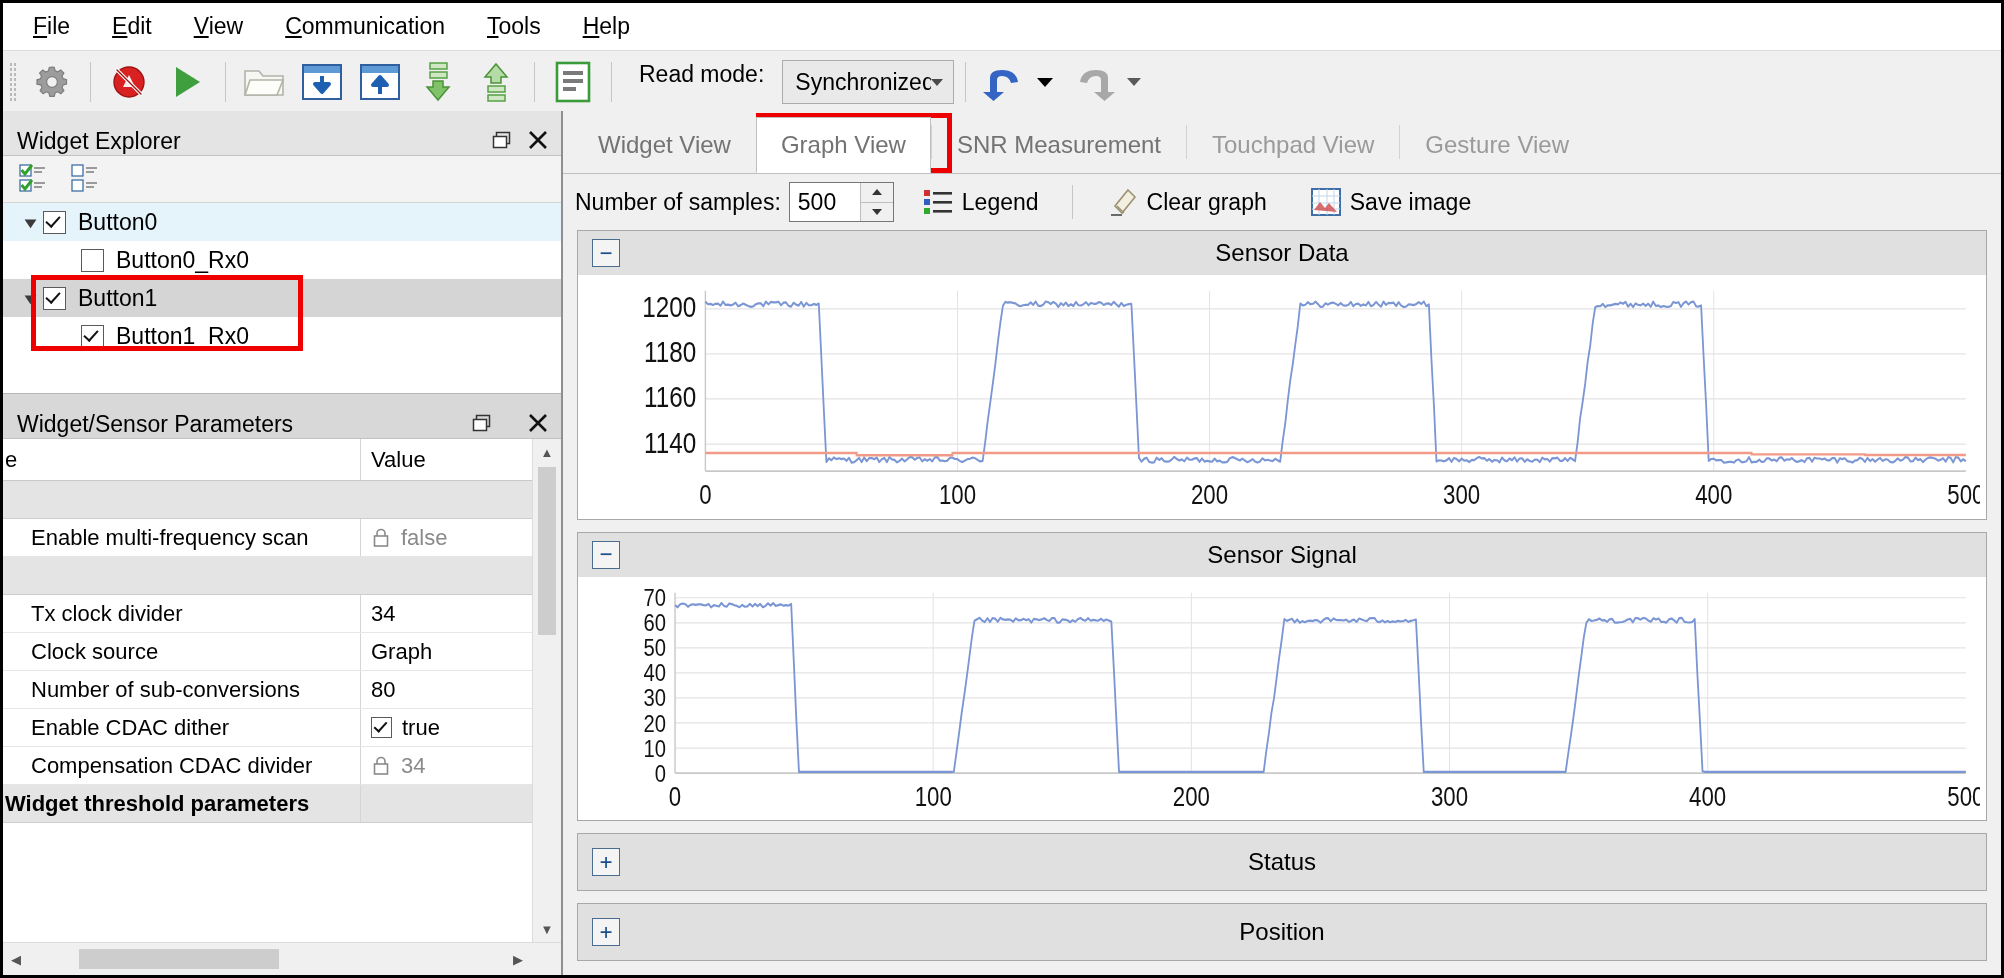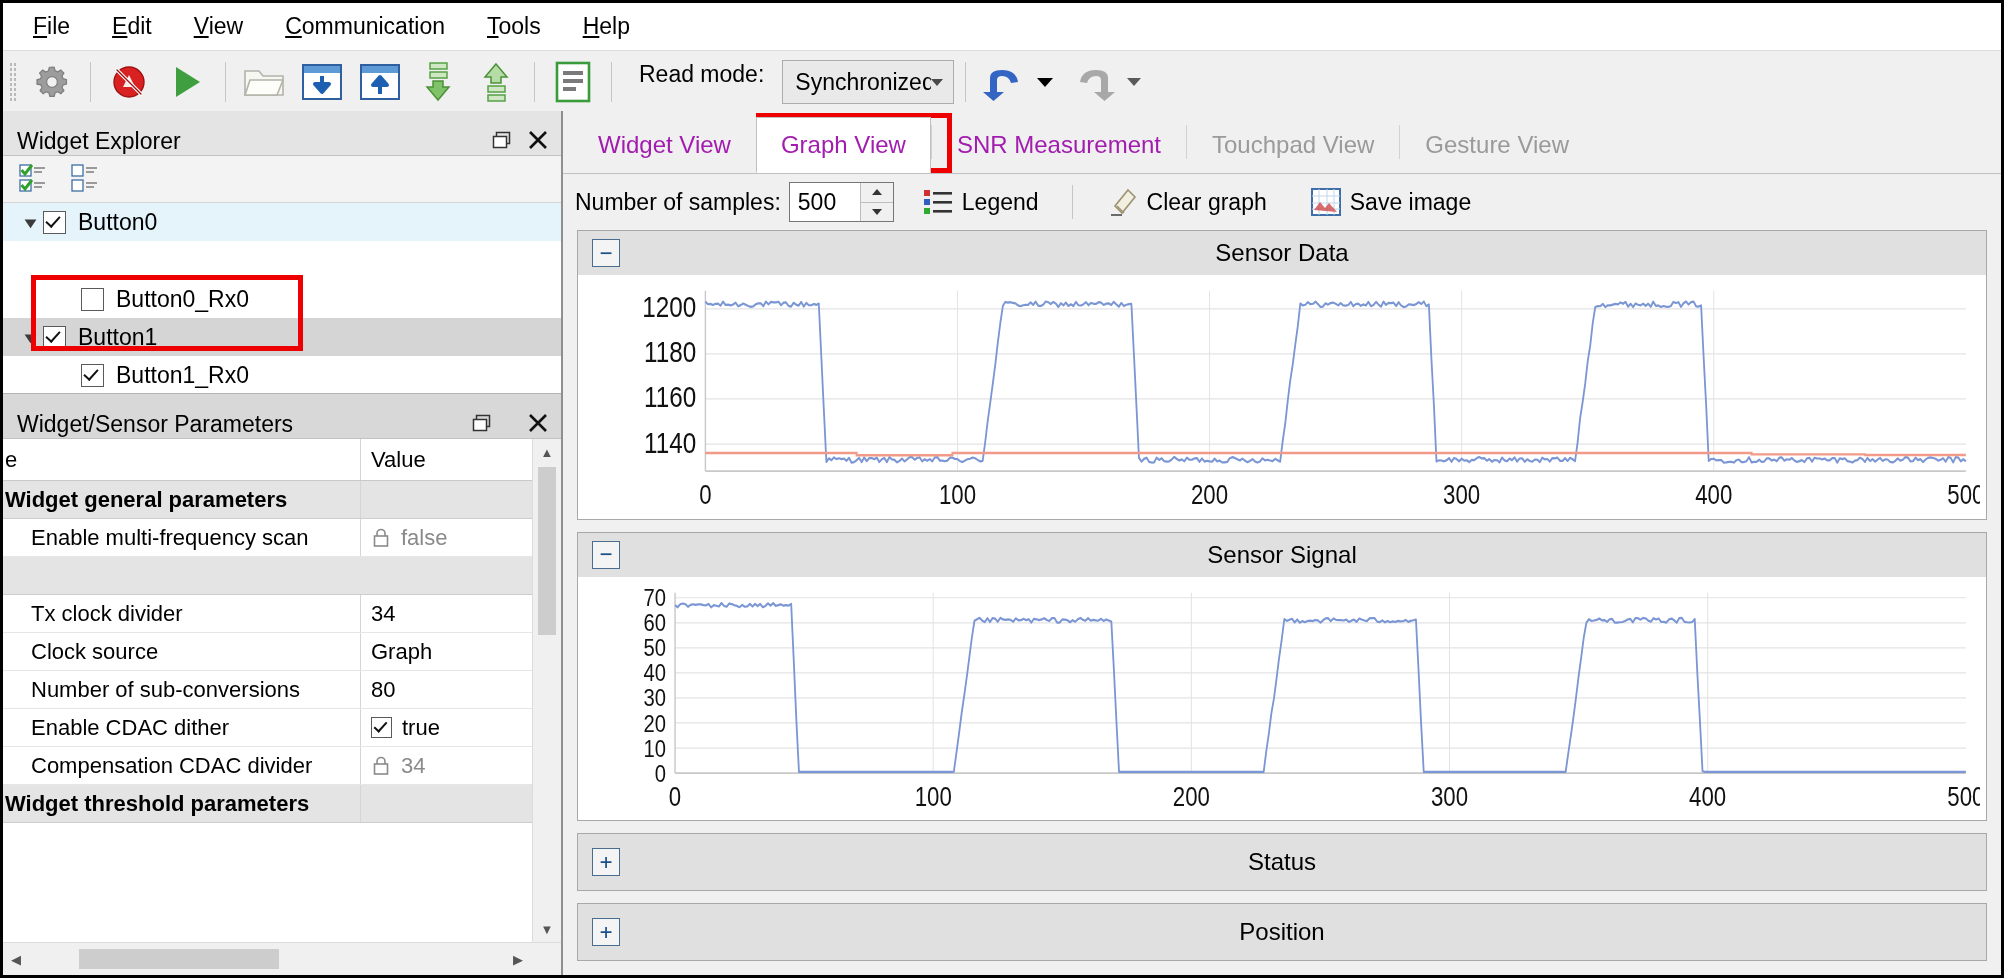--- a/index.html
+++ b/index.html
@@ -75,21 +75,21 @@
 
   
   .vsb{position:absolute;right:0;top:0;bottom:0;width:28px;background:#f0f0f0;border-left:1px solid #dcdcdc;display:flex;flex-direction:column;align-items:center;}
   .sb-arrow{height:26px;width:26px;display:flex;align-items:center;justify-content:center;font-size:13px;color:#555;}
   .vthumb{width:18px;background:#cdcdcd;border-radius:0;margin:2px 0;}
   .hsb{height:32px;background:#f0f0f0;border-top:1px solid #dcdcdc;display:flex;align-items:center;}
   .hthumb{height:20px;background:#cdcdcd;}
 
   
   .tabstrip{height:62px;background:#f0f0f0;display:flex;align-items:flex-end;padding-left:10px;position:relative;border-bottom:1px solid #c0c0c0;}
-  .tab{height:56px;display:flex;align-items:center;padding:0 24px;font-size:24px;color:#a21caf;background:transparent;border:1px solid transparent;box-sizing:border-box;white-space:nowrap;}
+  .tab{height:56px;display:flex;align-items:center;padding:0 24px;font-size:24px;color:#737373;background:transparent;border:1px solid transparent;box-sizing:border-box;white-space:nowrap;}
   .tab.active{background:#fff;border:1px solid #c0c0c0;border-bottom-color:#fff;position:relative;z-index:2;}
   .tab.disabled{color:#9a9a9a;}
   .tab-sep{width:1px;height:34px;background:#d2d2d2;align-self:center;}
 
   
   .gtool{height:56px;display:flex;align-items:center;padding-left:12px;gap:0;font-size:23px;background:#f0f0f0;}
   .spin{display:flex;height:40px;border:1px solid #767676;background:#fff;box-sizing:border-box;margin-left:8px;}
   .spin .sv{width:62px;display:flex;align-items:center;padding-left:8px;font-size:23px;}
   .spin .sbtns{width:32px;display:flex;flex-direction:column;border-left:1px solid #bdbdbd;}
   .spin .sb{flex:1;display:flex;align-items:center;justify-content:center;background:#f0f0f0;}
@@ -272,21 +272,21 @@
       </div>
 
       <div class="tree">
         <div class="trow sel-light" style="padding-left:14px;">
           <span class="tw">
               <span class="caret">▼</span>
             </span>
           <span class="cbox ck"></span>
           <span>Button0</span>
         </div>
-        <div class="trow" style="padding-left:78px;margin-top:39px;">
+        <div class="trow" style="padding-left:78px;">
           <span class="cbox"></span>
           <span>Button0_Rx0</span>
         </div>
         <div class="trow sel-gray" style="padding-left:14px;">
           <span class="tw">
               <span class="caret">▼</span>
             </span>
           <span class="cbox ck"></span>
           <span>Button1</span>
         </div>
@@ -313,21 +313,20 @@
           </span>
         </div>
 
         <div class="ptable">
           <div class="prow hdr">
             <div class="pname">e</div>
             <div class="pval">Value</div>
           </div>
 
           <div class="prow grp">
-            <div class="pname">Widget general parameters</div>
             <div class="pval"></div>
           </div>
 
           <div class="prow">
             <div class="pname">Enable multi-frequency scan</div>
             <div class="pval locked">
               <svg class="lock" viewBox="0 0 20 21">
                   <path d="M6 9V6.5a4 4 0 0 1 8 0V9" fill="none" stroke="#8a8a8a" stroke-width="1.6"></path>
                   <rect x="3.5" y="9" width="13" height="10" fill="#fff" stroke="#8a8a8a" stroke-width="1.6"></rect>
                 </svg>

